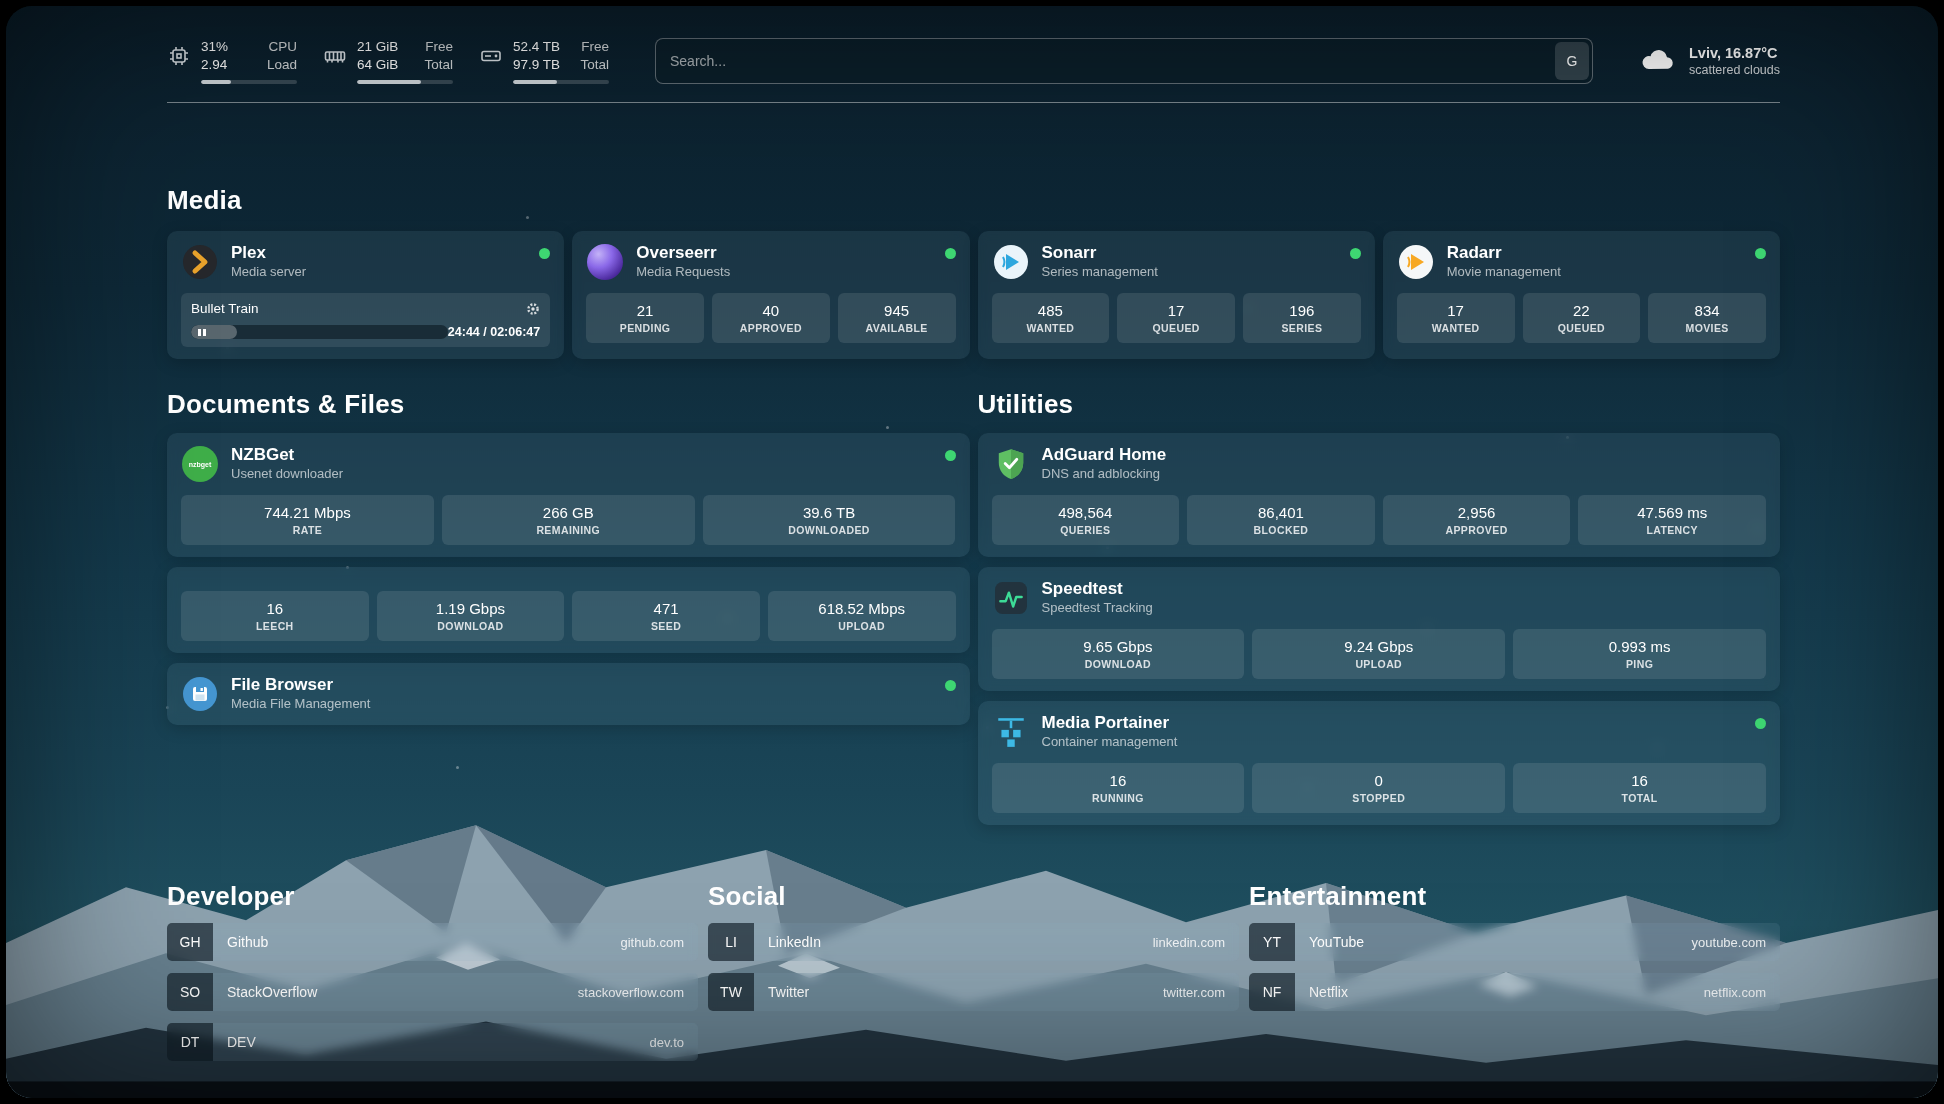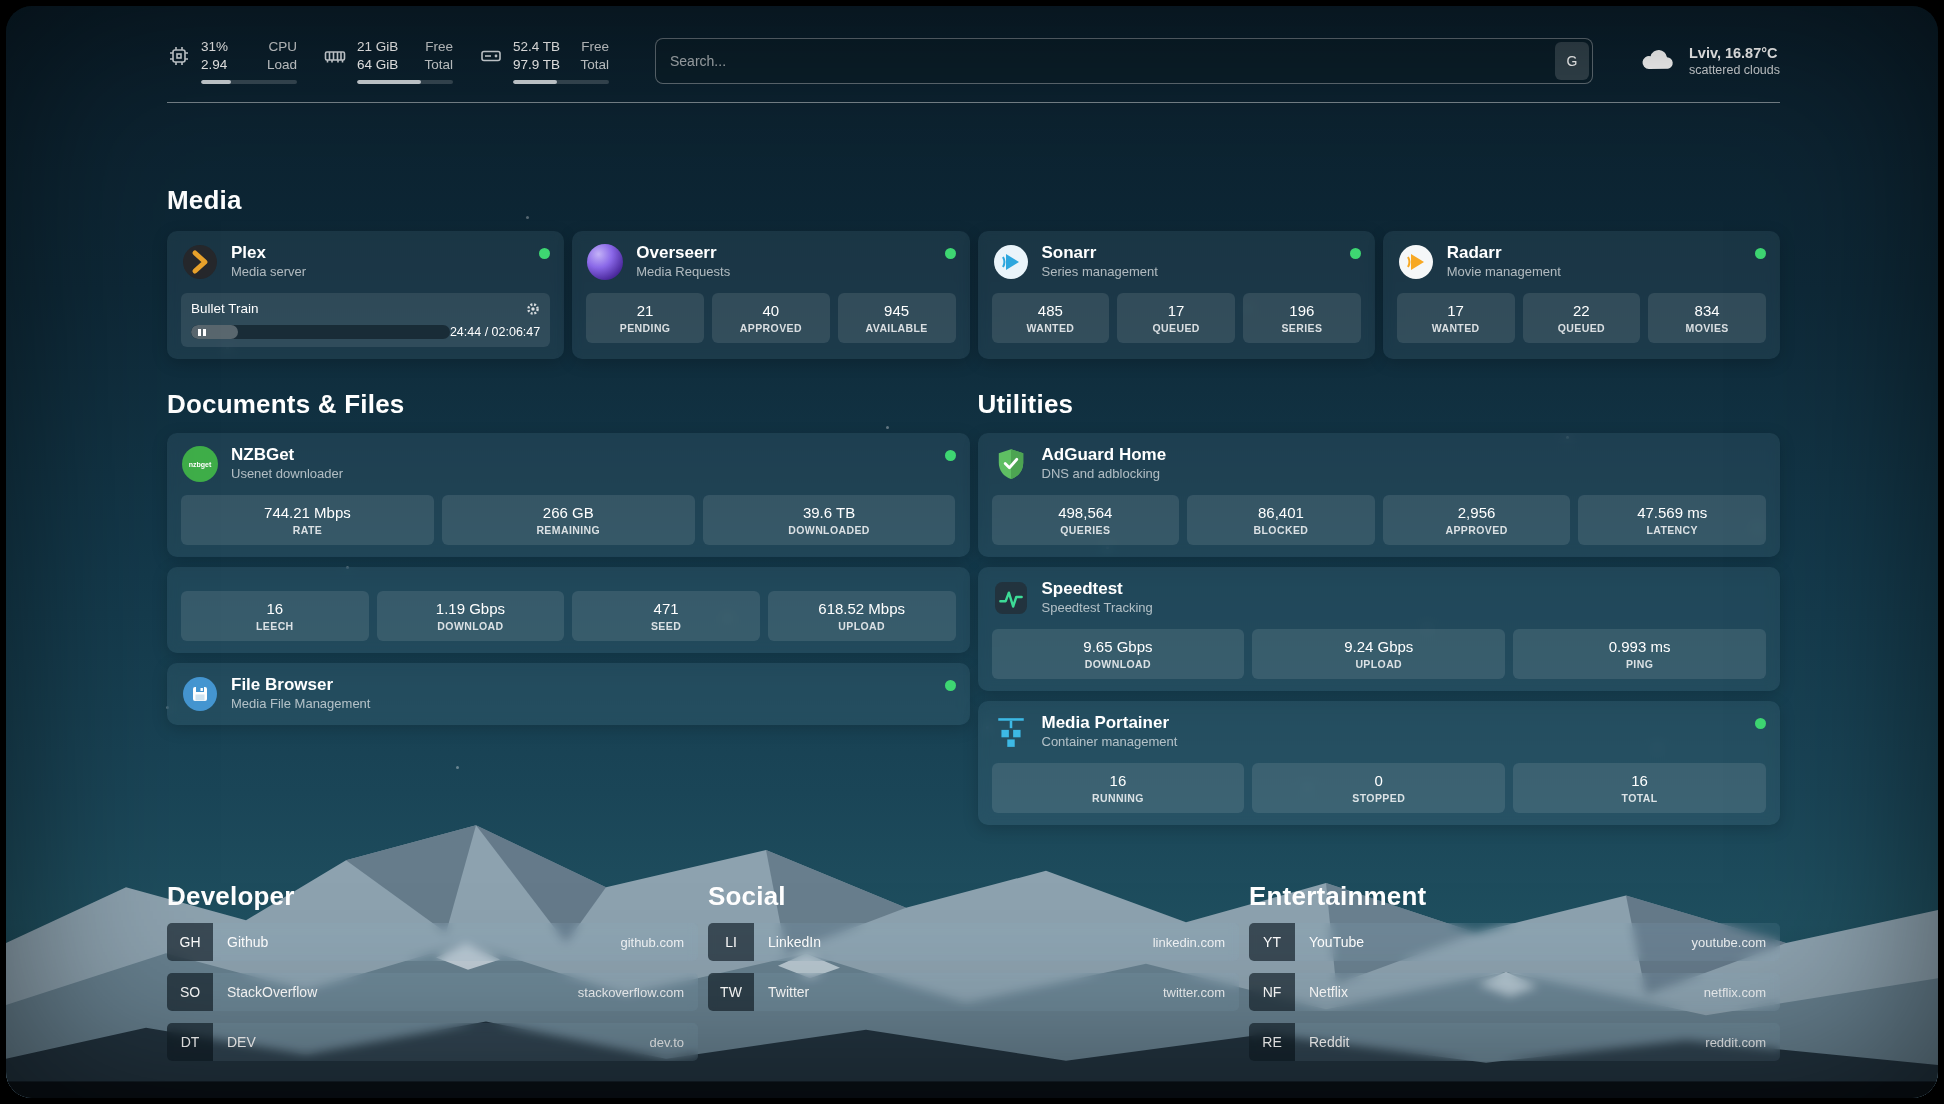--- a/index.html
+++ b/index.html
@@ -81,21 +81,21 @@
   .stats { display:grid; gap:8px; margin-top:12px; }
   .stats.c3 { grid-template-columns:repeat(3,1fr); }
   .stats.c4 { grid-template-columns:repeat(4,1fr); }
   .stat { background:rgba(255,255,255,0.10); border-radius:6px; padding:9px 4px; text-align:center; }
   .stat .v { font-size:15px; }
   .stat .l { font-size:10.5px; font-weight:700; letter-spacing:.4px; color:rgba(255,255,255,0.82); margin-top:3px; }
 
   
   .npanel { background:rgba(255,255,255,0.09); border-radius:6px; padding:8px 10px; margin-top:12px; }
   .nprow1 { display:flex; justify-content:space-between; align-items:center; font-size:13.5px; }
-  .nprow2 { display:flex; align-items:center; margin-top:9px; }
+  .nprow2 { display:flex; align-items:center; margin-top:9px;font-weight:bold; }
   .pbar { flex:1; height:14px; border-radius:7px; background:rgba(8,18,26,0.55); position:relative; overflow:hidden; }
   .pfill { position:absolute; left:0; top:0; bottom:0; background:rgba(255,255,255,0.28); border-radius:7px; }
   .pause { position:absolute; left:7px; top:3.5px; display:flex; gap:2.5px; cursor:pointer; }
   .pause i { width:2.5px; height:7px; background:#fff; display:block; }
   .ptime { font-size:12.5px; white-space:nowrap; }
   .gearbtn { cursor:pointer; display:flex; }
 
   
   .twocol { display:grid; grid-template-columns:1fr 1fr; gap:8px; margin-top:30px; }
   .col .card { margin-top:14px; }
@@ -579,23 +579,18 @@
         <div class="bm">
           <span class="babbr">YT</span>
           <span class="bname">YouTube</span>
           <span class="burl">youtube.com</span>
         </div>
         <div class="bm">
           <span class="babbr">NF</span>
           <span class="bname">Netflix</span>
           <span class="burl">netflix.com</span>
         </div>
-        <div class="bm">
-          <span class="babbr">RE</span>
-          <span class="bname">Reddit</span>
-          <span class="burl">reddit.com</span>
-        </div>
       </div>
     </div>
 
   </div>
   <div class="vignette"></div>
 </div>
 
 </body></html>

